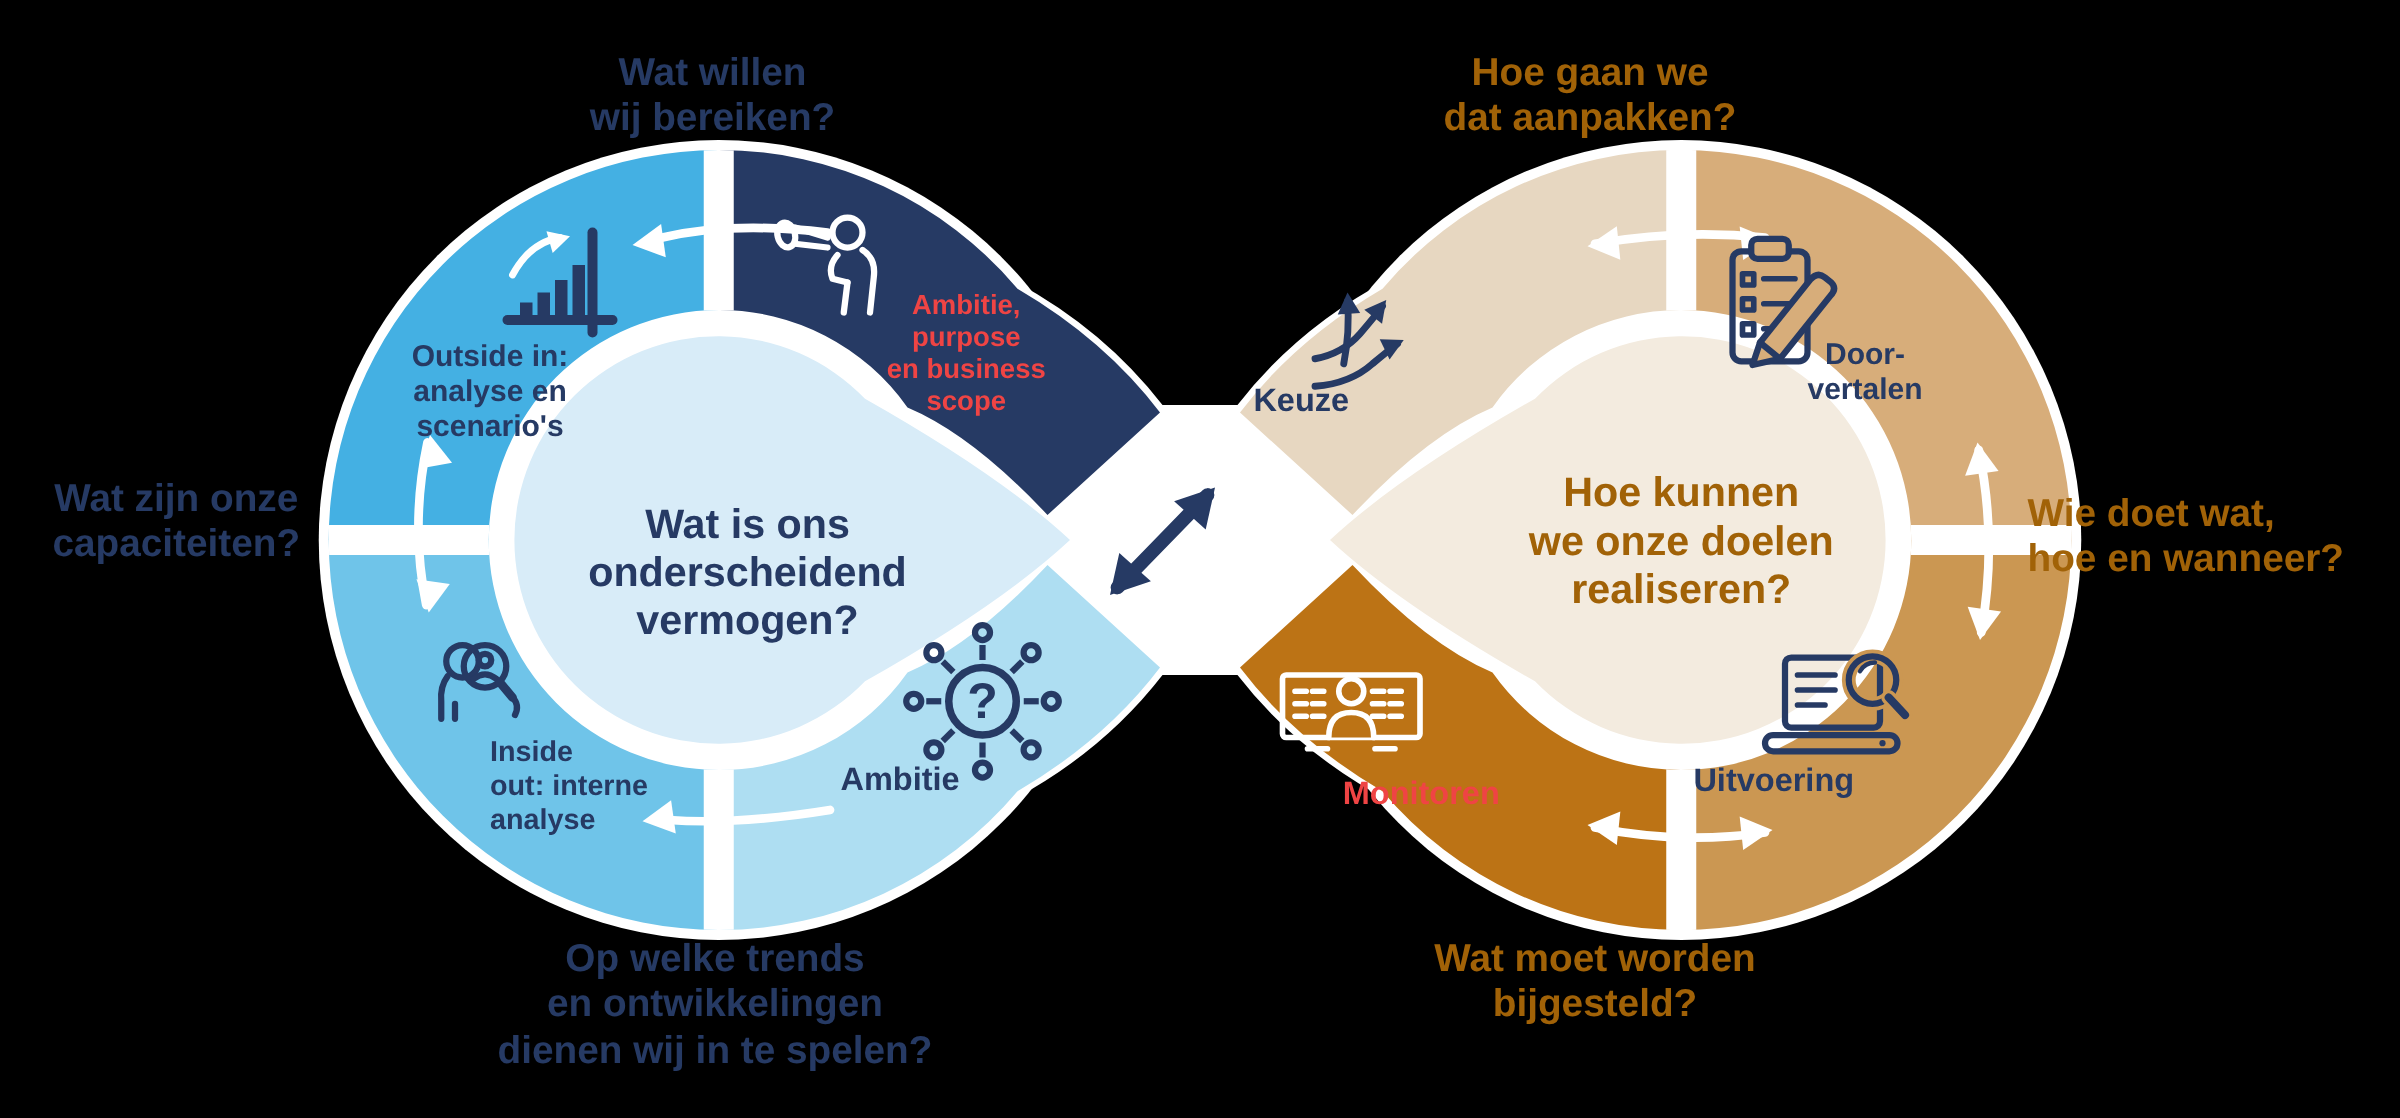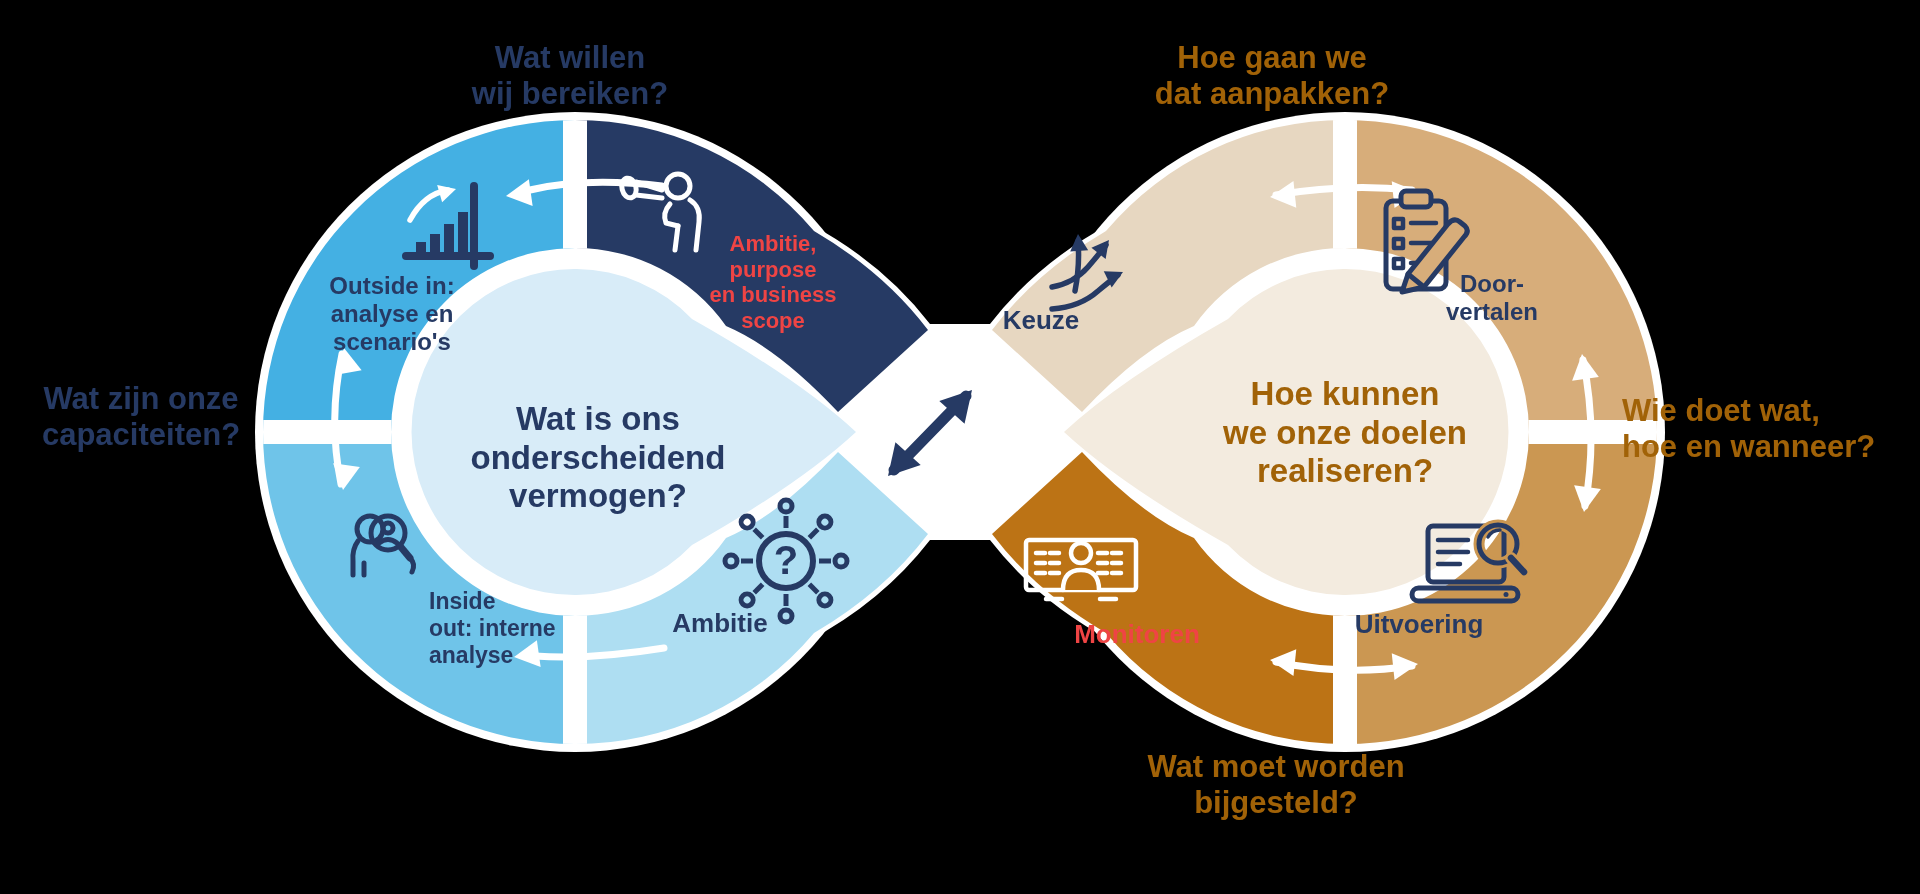--- a/index.html
+++ b/index.html
@@ -188,38 +188,41 @@
 </svg>
 
   <div class="label q navy centered" style="left:570px;top:40px;">Wat willen
 wij bereiken?</div>
   <div class="label q orange centered" style="left:1272px;top:40px;">Hoe gaan we
 dat aanpakken?</div>
   <div class="label q navy centered" style="left:141px;top:381px;">Wat zijn onze
 capaciteiten?</div>
   <div class="label q orange" style="left:1622px;top:393px;">Wie doet wat,
 hoe en wanneer?</div>
+  <div class="label q navy centered" style="left:572px;top:749px;">Op welke trends
+en ontwikkelingen
+dienen wij in te spelen?</div>
   <div class="label q orange centered" style="left:1276px;top:749px;">Wat moet worden
 bijgesteld?</div>
 
   <div class="label center-q navy cc" style="left:598px;top:433px;margin-top:25px;">Wat is ons
 onderscheidend
 vermogen?</div>
   <div class="label center-q orange cc" style="left:1345px;top:433px;">Hoe kunnen
 we onze doelen
 realiseren?</div>
 
   <div class="label navy centered" style="left:392px;top:272px;font-size:24px;">Outside in:
 analyse en
 scenario's</div>
   <div class="label white centered" style="left:773px;top:231px;font-size:22px;">Ambitie,
 purpose
 en business
 scope</div>
-  <div class="label navy" style="left:392px;top:588px;font-size:23px;margin-left:37px;">Inside
+  <div class="label navy" style="left:392px;top:588px;font-size:23px;">Inside
 out: interne
 analyse</div>
   <div class="label navy centered" style="left:720px;top:608px;font-size:26px;">Ambitie</div>
 
   <div class="label navy centered" style="left:1041px;top:305px;font-size:26px;">Keuze</div>
   <div class="label navy centered" style="left:1492px;top:270px;font-size:24px;">Door-
 vertalen</div>
   <div class="label white centered" style="left:1137px;top:619px;font-size:26px;">Monitoren</div>
   <div class="label navy centered" style="left:1419px;top:609px;font-size:26px;">Uitvoering</div>
 

